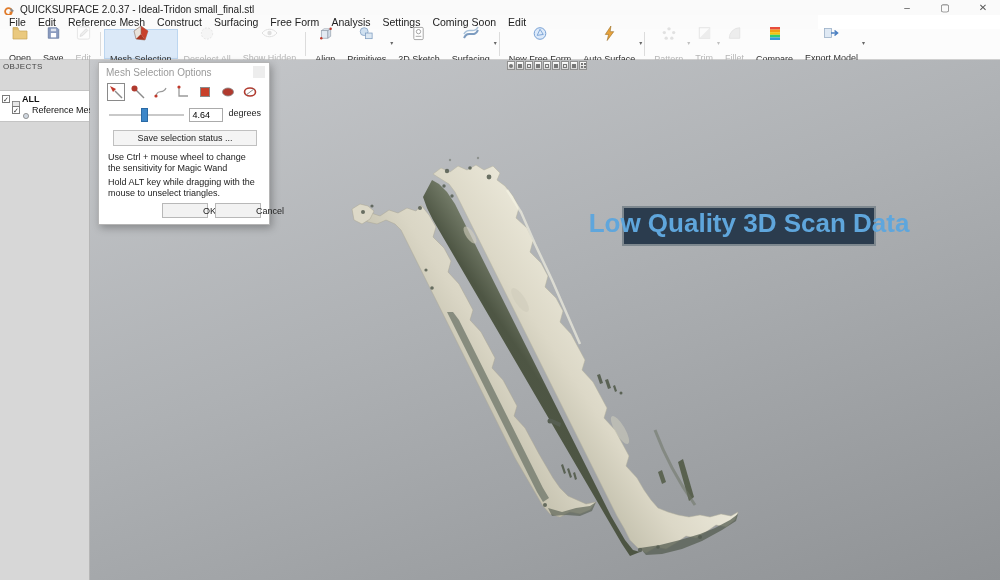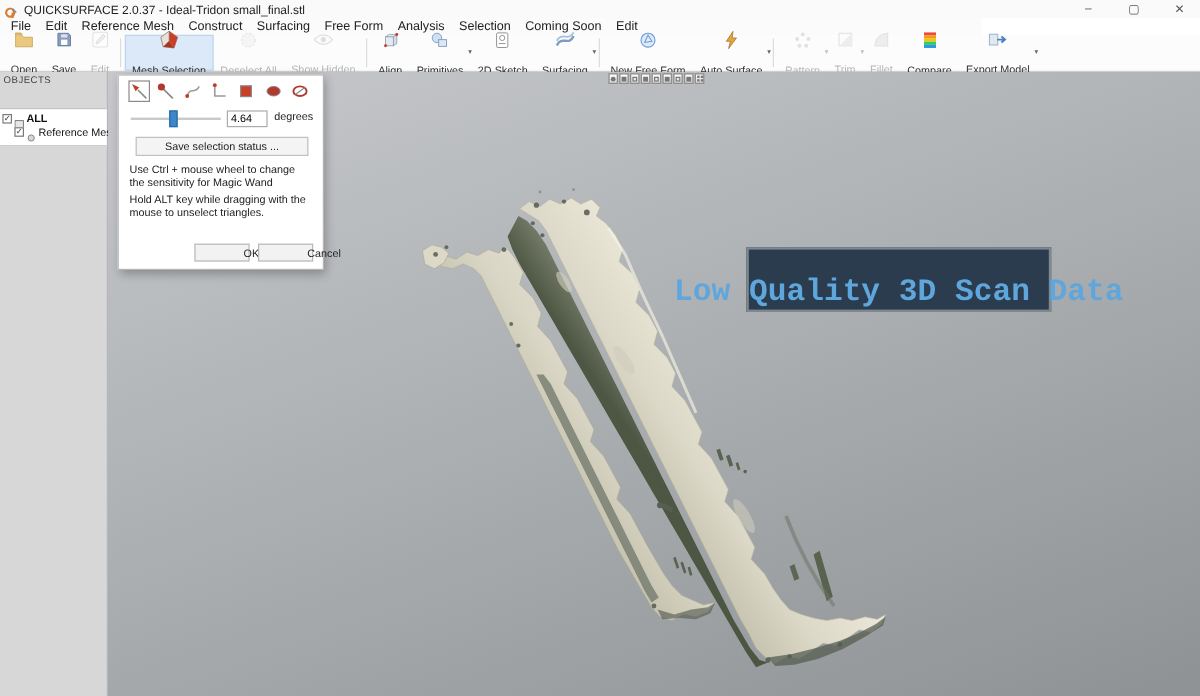--- a/index.html
+++ b/index.html
@@ -67,23 +67,23 @@
   .vbtn i { display:block; width:4px; height:4px; background:#777; }
   .vbtn i.round { border-radius:50%; }
   .vbtn i.open { background:#e9e9e9; border:1px solid #777; }
   .vbtn i.grid { background:
     linear-gradient(#777,#777) 0 0/2px 2px no-repeat,
     linear-gradient(#777,#777) 3px 0/2px 2px no-repeat,
     linear-gradient(#777,#777) 0 3px/2px 2px no-repeat,
     linear-gradient(#777,#777) 3px 3px/2px 2px no-repeat;
     width:5px; height:5px; }
 
-  .overlay-label { position:absolute; left:532px; top:146px; width:254px; height:54px;
+  .overlay-label { position:absolute; left:532px; top:146px; width:254px; height:40px;
     background:#2b3c4e; border:2px solid #7e888f;
-    display:flex; align-items:flex-end; justify-content:center;font-family:Liberation Mono, monospace; }
+    display:flex; align-items:flex-start; justify-content:center; }
   .overlay-label span { font-size:26px; font-weight:bold; color:#5fa6dc;
     white-space:nowrap; }
 
   
   .dialog { position:absolute; left:98px; top:62px; width:172px; height:163px;
     background:#ffffff; border:1px solid #b5b5b5;
     box-shadow:2px 3px 8px rgba(0,0,0,.28); z-index:10; }
   .dlg-title-row { display:flex; align-items:center; justify-content:space-between;
     padding:3px 4px 1px 7px; }
   .dlg-title { font-size:10px; color:#9a9a9a; }
@@ -131,21 +131,21 @@
 </div>
 
 <div class="menubar">
   <span class="menu-item">File</span>
   <span class="menu-item">Edit</span>
   <span class="menu-item">Reference Mesh</span>
   <span class="menu-item">Construct</span>
   <span class="menu-item">Surfacing</span>
   <span class="menu-item">Free Form</span>
   <span class="menu-item">Analysis</span>
-  <span class="menu-item">Selection</span>
+  <span class="menu-item">Settings</span>
   <span class="menu-item">Coming Soon</span>
   <span class="menu-item">Edit</span>
 </div>
 
 <div class="toolbar">
 
   <div class="tbtn">
     <span class="ticon">
       <svg width="16" height="14" viewBox="0 0 16 14">
           <path d="M1,3 h5 l1.5,2 H15 v8 H1 Z" fill="#eac97f" stroke="#c7a558" stroke-width=".7"></path>
@@ -469,20 +469,24 @@
         <i class="grid"></i>
       </span>
   </div>
 
   <div class="overlay-label">
     <span>Low Quality 3D Scan Data</span>
   </div>
 </div>
 
 <div class="dialog">
+  <div class="dlg-title-row">
+    <span class="dlg-title">Mesh Selection Options</span>
+    <span class="dlg-close"></span>
+  </div>
 
   <div class="dlg-tools">
     <span class="tool active">
       <svg width="14" height="14" viewBox="0 0 14 14">
           <line x1="6" y1="6" x2="13" y2="13" stroke="#8a8a8a" stroke-width="1.4"></line>
           <polygon points="1,1 7,4 4,7" fill="#c0392b"></polygon>
         </svg>
     </span>
     <span class="tool">
       <svg width="14" height="14" viewBox="0 0 14 14">

